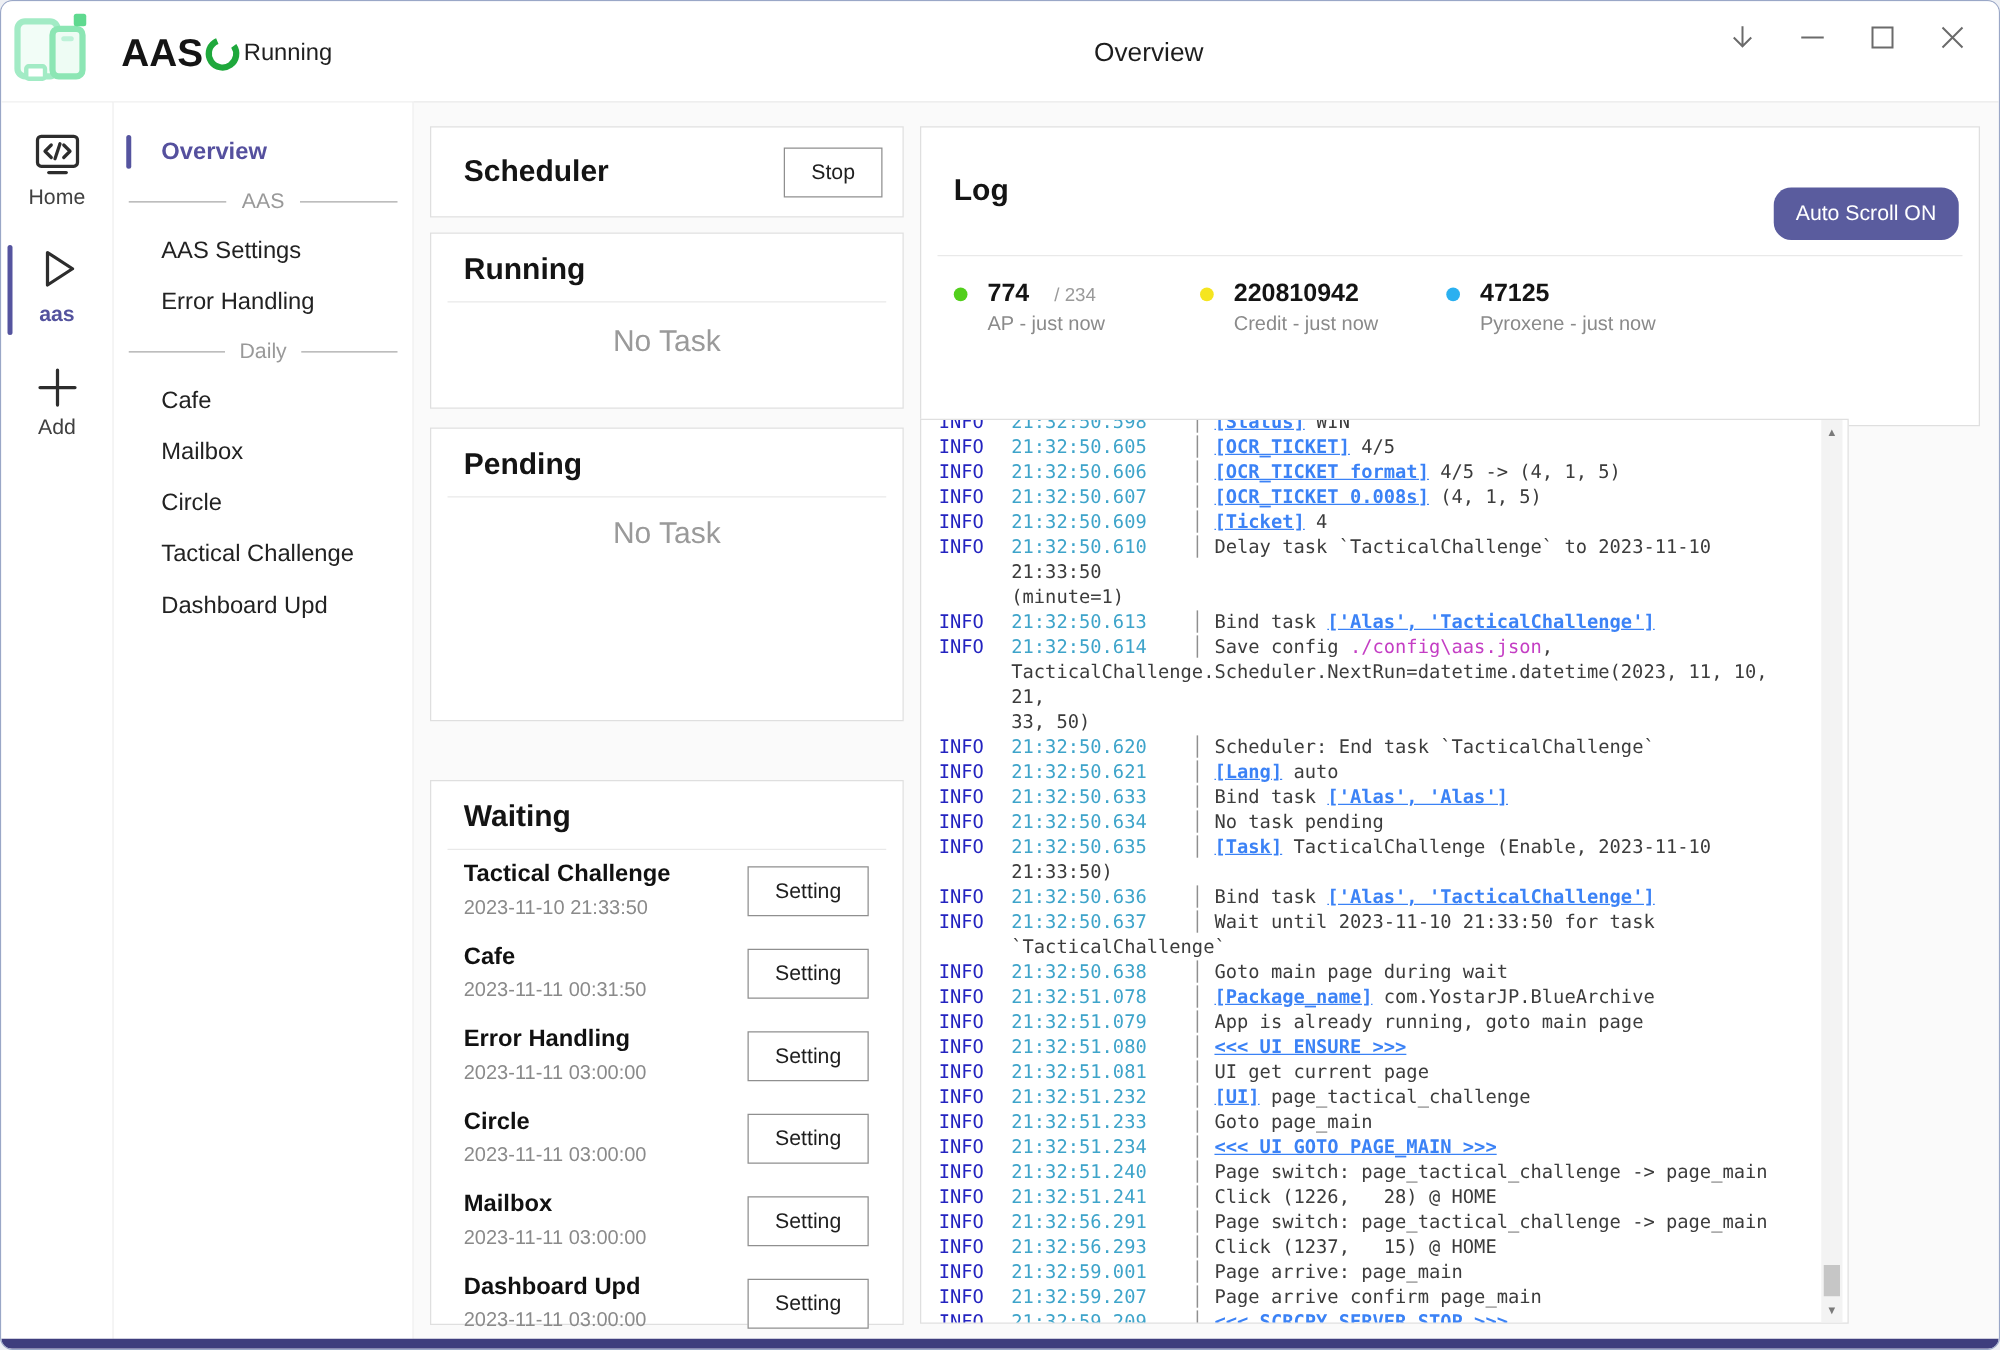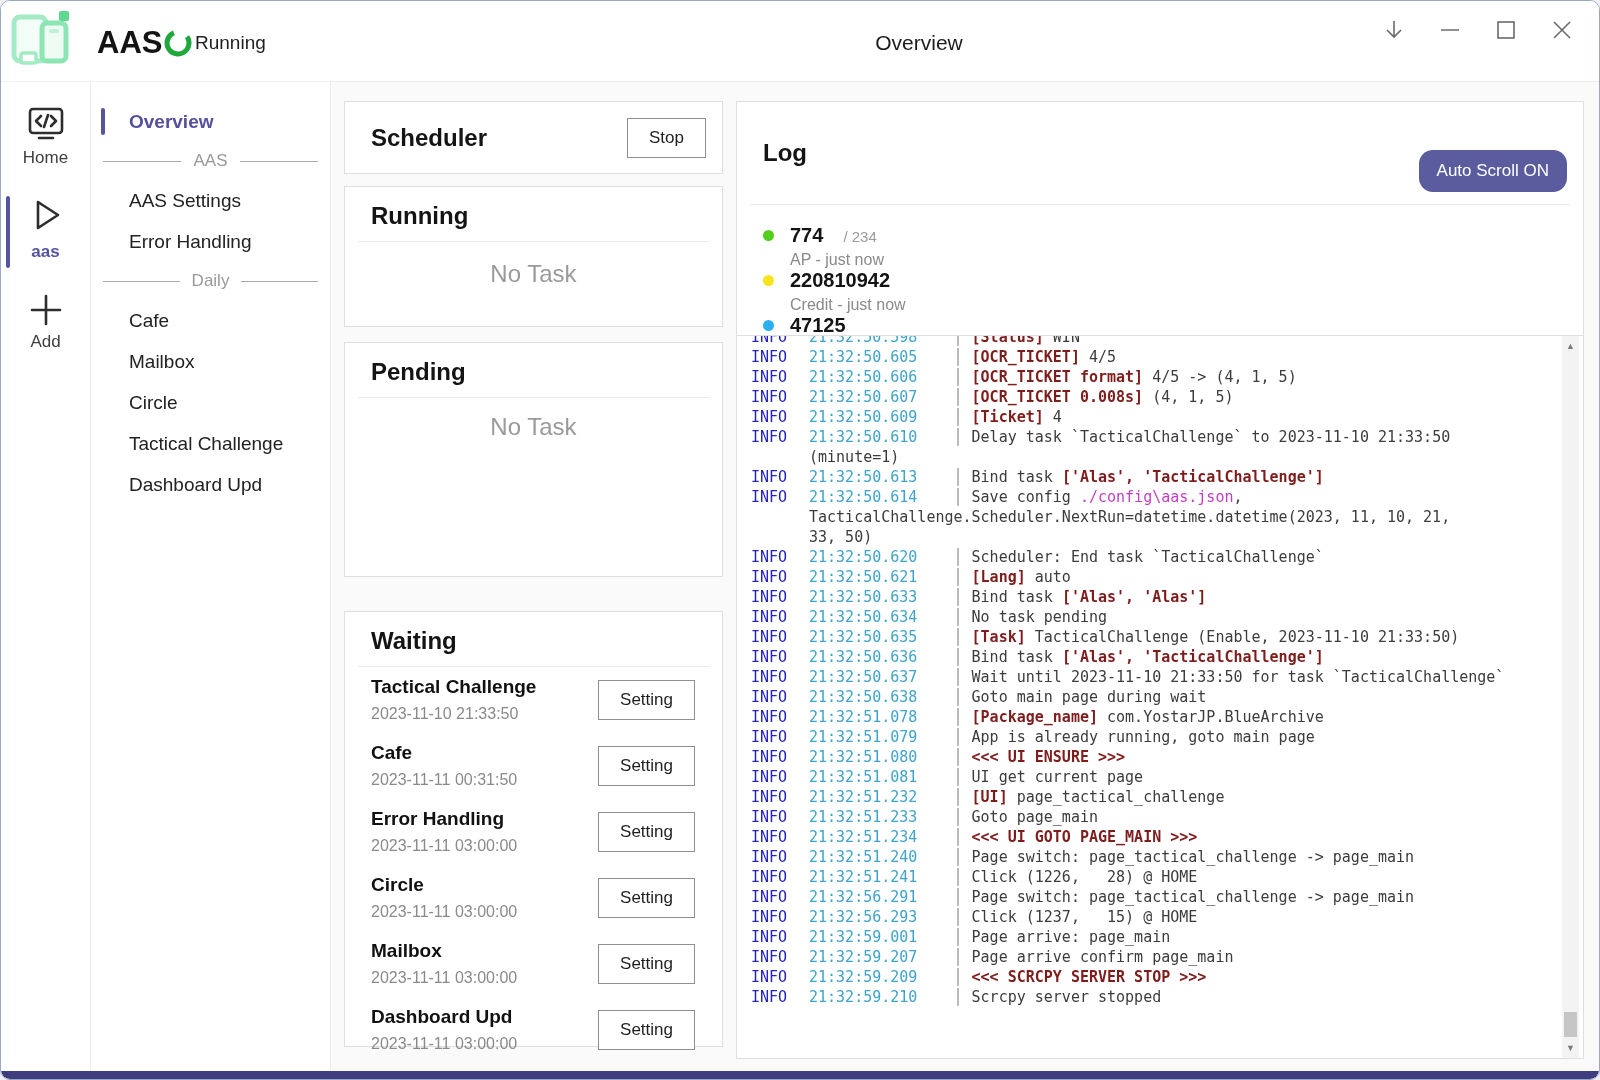--- a/index.html
+++ b/index.html
@@ -42,47 +42,47 @@
   .card h2{margin:0;font-size:24px;font-weight:600;color:#141414;}
   .divider{height:1px;background:#e9e9e9;margin:0 13px;}
   .empty-text{text-align:center;font-size:24px;color:#9a9a9a;}
   .outline-btn{background:#fff;border:1px solid #8f8f8f;color:#1f1f1f;font-size:17px;
     font-family:"Liberation Sans",sans-serif;padding:9px 21px;cursor:pointer;}
   
   .card-scheduler{left:13px;top:19px;width:379px;height:73px;display:flex;align-items:center;
     justify-content:space-between;padding:0 16px 0 26px;}
   .card-running{left:13px;top:104px;width:379px;height:141px;}
   .card-pending{left:13px;top:260px;width:379px;height:235px;}
-  .card-waiting{left:13px;top:529px;width:379px;height:436px;}
+  .card-waiting{left:13px;top:542px;width:379px;height:436px;}
   .card-head{padding:15px 26px 11px;}
   .card-running .empty-text{margin-top:18px;}
   .card-pending .empty-text{margin-top:15px;}
   .wait-row{display:flex;justify-content:space-between;align-items:center;padding:9px 27px 10px 26px;}
   .wait-name{font-size:19px;font-weight:600;color:#111;}
   .wait-time{font-size:16px;color:#8a8a8a;margin-top:7px;}
   
   .card-logheader{left:405px;top:19px;width:848px;height:240px;}
   .log-title-row{display:flex;align-items:center;justify-content:space-between;padding:12px 16px 12px 26px;}
   .accent-btn{background:#5a5c9e;border:none;color:#fff;font-size:17px;
     font-family:"Liberation Sans",sans-serif;padding:11px 18px;border-radius:14px;cursor:pointer;margin-top:36px;}
-  .stats{display:flex;padding:19px 0 0 26px;flex-direction:column;}
+  .stats{display:flex;padding:19px 0 0 26px;}
   .stat{width:197px;flex:none;}
   .stat-top{display:flex;align-items:baseline;}
   .dot{width:11px;height:11px;border-radius:50%;flex:none;align-self:center;margin-right:16px;}
   .stat-value{font-size:20px;font-weight:700;color:#141414;}
   .stat-suffix{font-size:15px;color:#9a9a9a;margin-left:20px;}
   .stat-label{font-size:16px;color:#8a8a8a;margin:4px 0 0 27px;}
-  .card-logoutput{left:405px;top:253px;width:848px;height:724px;overflow:hidden;}
+  .card-logoutput{left:405px;top:253px;width:743px;height:724px;overflow:hidden;}
   .log-lines{margin-top:-9px;font-family:"DejaVu Sans Mono",monospace;font-size:15px;
     line-height:20px;padding-right:30px;}
   .log-entry{position:relative;padding-left:72px;white-space:pre-wrap;color:#3c3c3c;}
   .log-entry .lv{position:absolute;left:14px;top:0;color:#2323c0;}
   .log-entry .tm{color:#3ea4ca;}
   .log-entry .sp{color:#8f8f8f;}
-  .ms-bold{font-weight:bold;color:#7f1d1d;}
+  .ms-bold{font-weight:bold;color:#3b82f6;text-decoration:underline;}
   .ms-path{color:#c43ec4;}
   
   .vscroll{position:absolute;top:0;right:4px;width:17px;bottom:0;background:#f3f3f3;}
   .vscroll .arr{position:absolute;left:0;right:0;text-align:center;font-size:9px;color:#7a7a7a;cursor:pointer;}
   .arr-up{top:5px;}
   .arr-down{bottom:5px;}
   .thumb{position:absolute;left:2px;right:2px;bottom:21px;height:25px;background:#c6c6c6;cursor:pointer;}
   
   .bottom-bar{position:absolute;left:0;right:0;bottom:0;height:8px;background:#3e3d7d;
     border-radius:0 0 9px 9px;}

